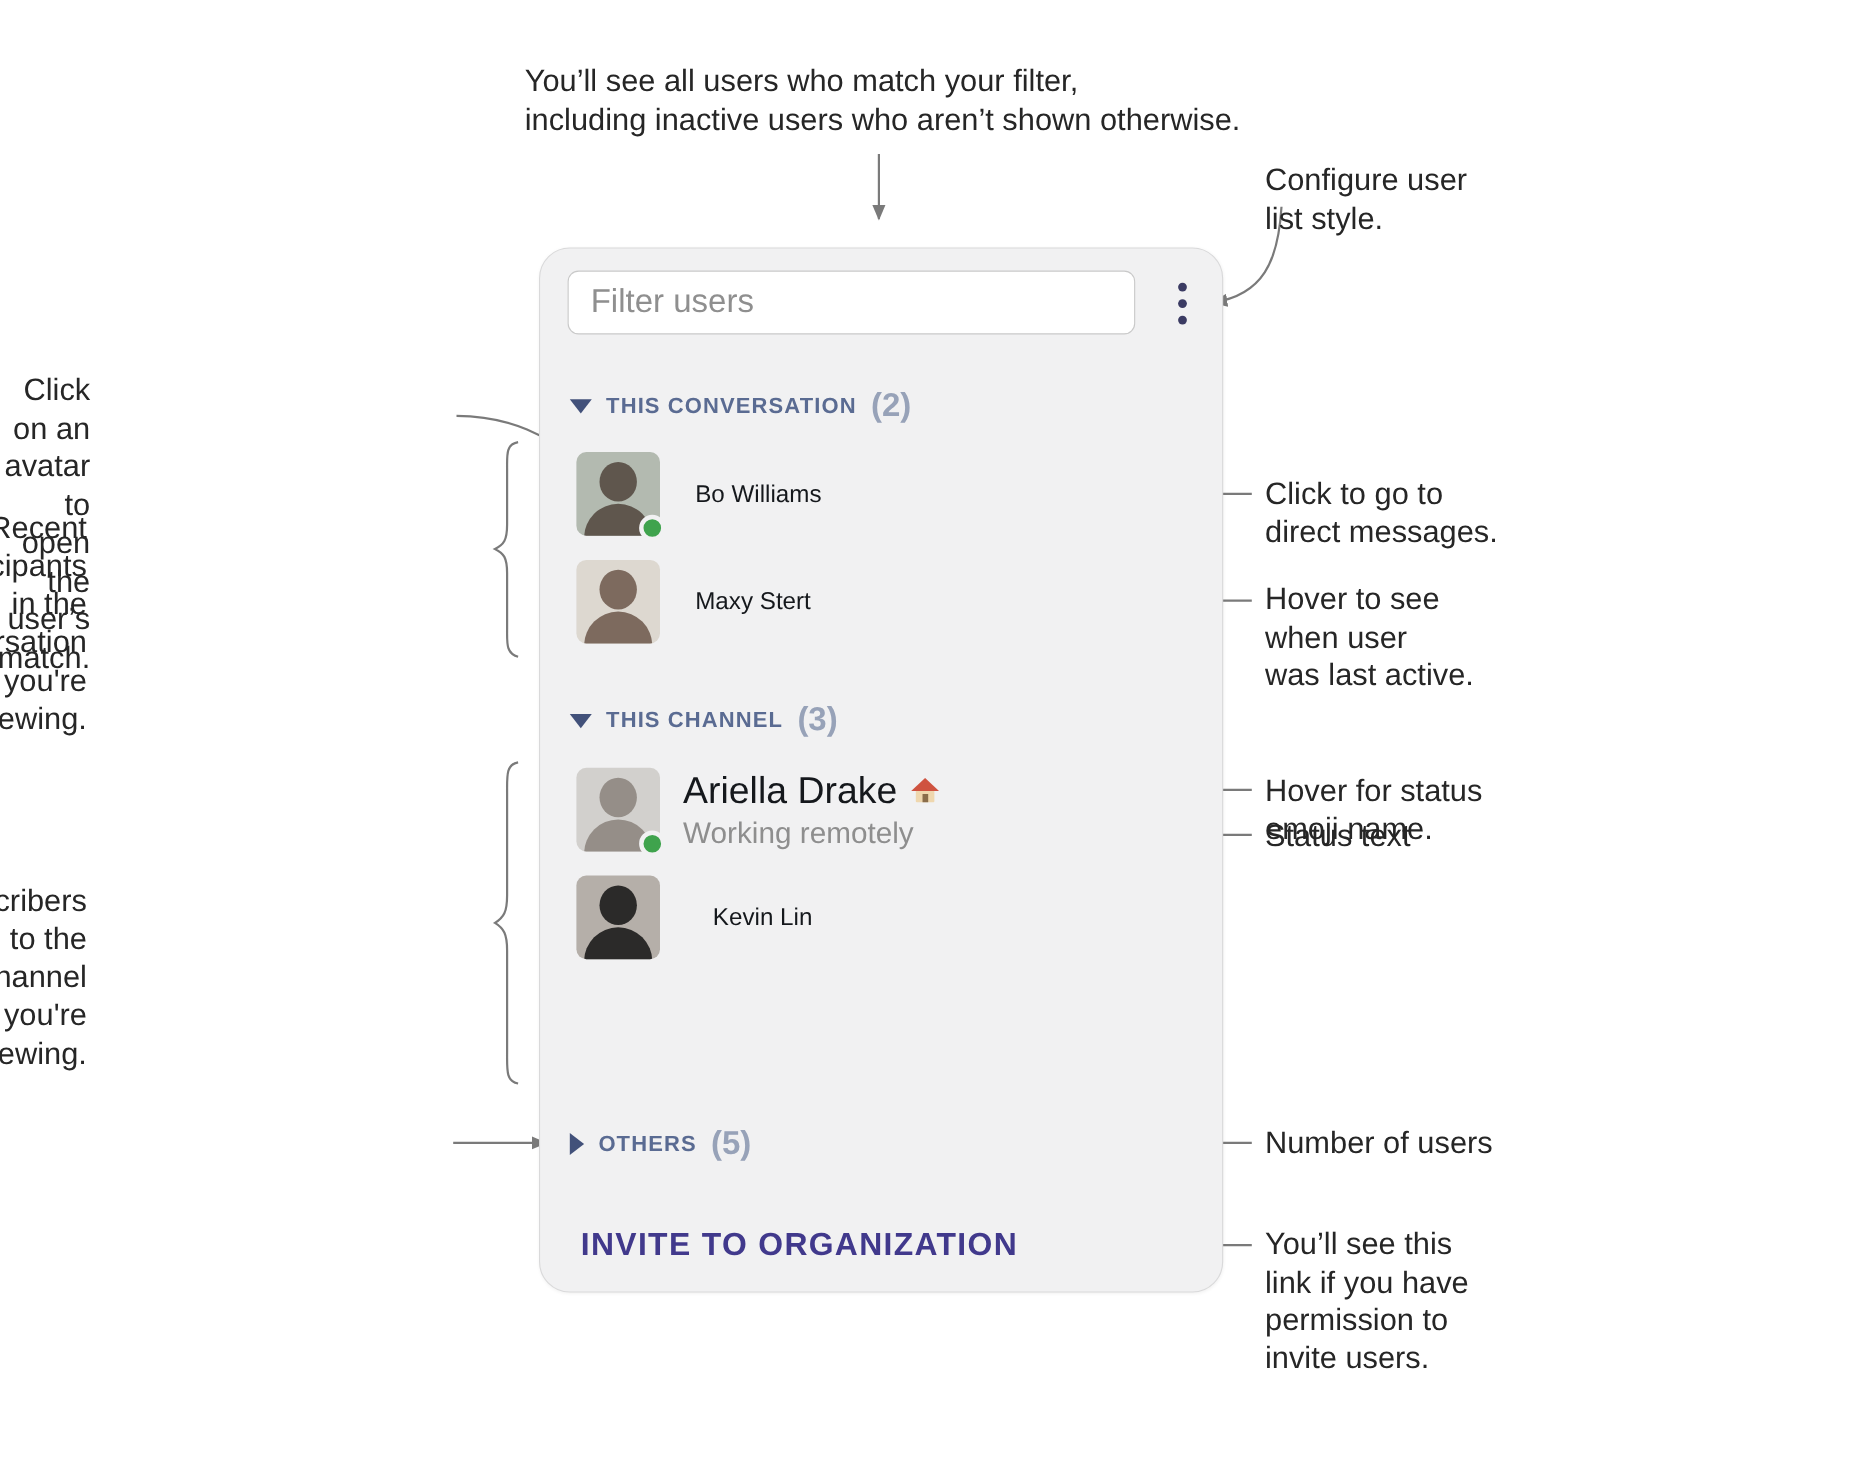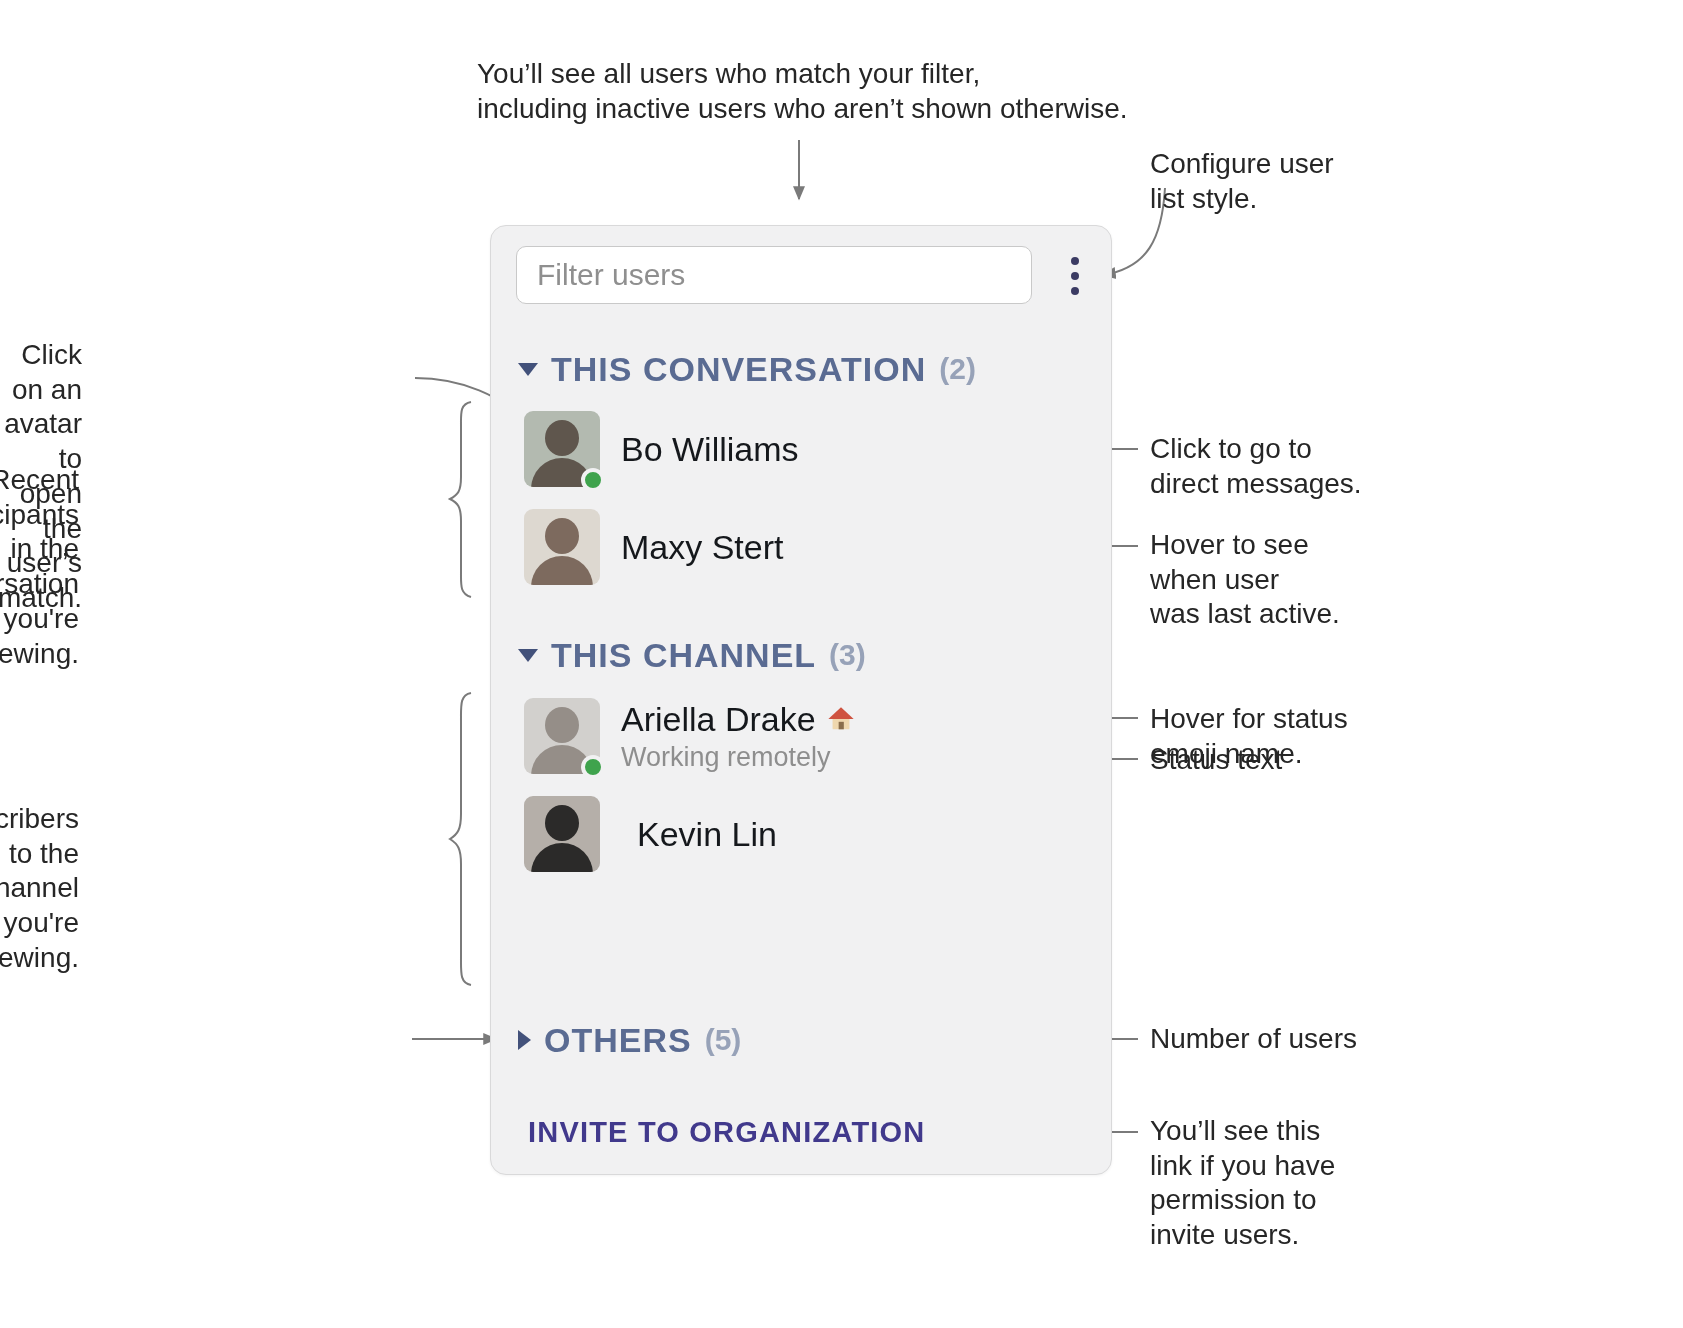--- a/index.html
+++ b/index.html
@@ -12,21 +12,21 @@
   
   .note {
     position:absolute; font-size:28px; line-height:1.24;
     white-space:pre-line; color:#262626;
   }
   .ra { text-align:right; }
 
   
   .panel {
     position:absolute; left:490px; top:225px; width:620px; height:948px;
-    background:#f1f1f2; border:1px solid #d9d9da; border-radius:16px;
+    background:#f1f1f2; border:1px solid #d9d9da; border-radius:28px;
     box-shadow:0 1px 3px rgba(0,0,0,0.05);
   }
   .filter-input {
     position:absolute; left:25px; top:20px; width:516px; height:58px;
     box-sizing:border-box; background:#ffffff; border:1px solid #c9c9c9;
     border-radius:10px; font-size:30px; padding:0 20px; color:#333;
     font-family:inherit; outline:none;
   }
   .filter-input::placeholder { color:#8f8f8f; }
 
@@ -42,21 +42,21 @@
     display:flex; align-items:center; gap:13px; cursor:pointer;
   }
   .tri-down {
     width:0; height:0; border-left:10px solid transparent;
     border-right:10px solid transparent; border-top:13px solid #42517a;
   }
   .tri-right {
     width:0; height:0; border-top:10px solid transparent;
     border-bottom:10px solid transparent; border-left:13px solid #42517a;
   }
-  .sec-label { font-size:34px; font-weight:700; letter-spacing:1px; color:#5a6b92; }
+  .sec-label { font-size:20px; font-weight:700; letter-spacing:1px; color:#5a6b92; }
   .sec-count { font-size:30px; font-weight:700; color:#97a2b8; }
 
   .user-row { position:absolute; left:33px; height:76px; display:flex; align-items:center; }
   .avatar { position:relative; width:76px; height:76px; flex:0 0 auto; }
   .avatar-inner {
     position:absolute; inset:0; border-radius:9px; overflow:hidden; background:var(--bg);
   }
   .avatar-inner::before {
     content:""; position:absolute; width:34px; height:36px; border-radius:50%;
     left:21px; top:9px; background:var(--fg);
@@ -69,21 +69,21 @@
   .av-maxy   { --bg:#ddd8d0; --fg:#7d6a5e; }
   .av-ariella{ --bg:#d2d0cd; --fg:#958e88; }
   .av-kevin  { --bg:#b5afa9; --fg:#2b2a29; }
   .av-nolan  { --bg:#c8c3bc; --fg:#3f3b38; }
 
   .presence-dot {
     position:absolute; right:-5px; bottom:-5px; width:24px; height:24px;
     border-radius:50%; background:#3fa34d; border:4px solid #f1f1f2;
     box-sizing:border-box;
   }
-  .user-name { margin-left:21px; font-size:34px; color:#15181c; cursor:pointer; }
+  .user-name { margin-left:32px; font-size:22px; color:#15181c; cursor:pointer; }
   .user-meta { margin-left:21px; display:flex; flex-direction:column; }
   .name-line { font-size:34px; color:#15181c; display:flex; align-items:center; gap:10px; cursor:pointer;justify-content:center; }
   .status-text { font-size:27px; color:#8e8e8e; margin-top:3px; }
 
   .invite-link {
     position:absolute; left:37px; top:890px; font-size:29px; font-weight:700;
     letter-spacing:1.2px; color:#41398c; cursor:pointer;
   }
 
   .lines-overlay { position:absolute; left:0; top:0; pointer-events:none; }

